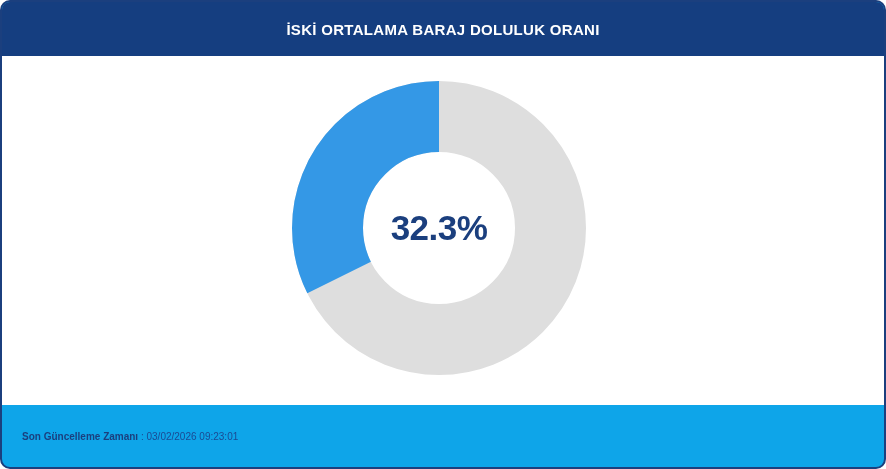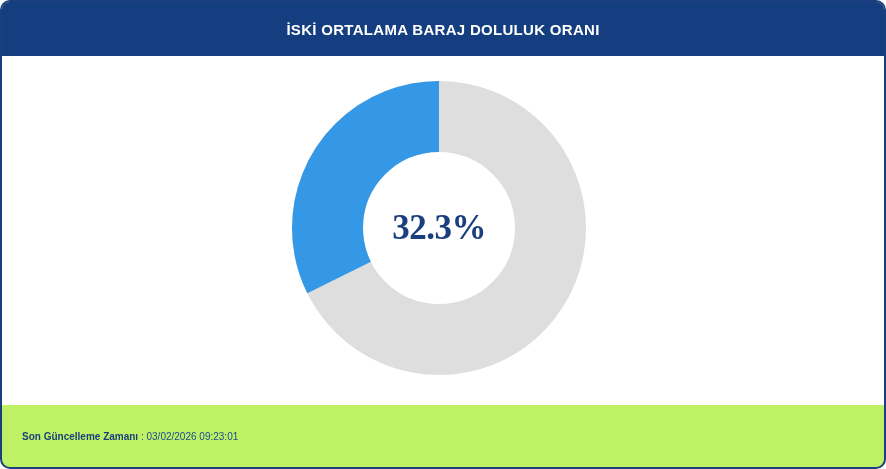--- a/index.html
+++ b/index.html
@@ -16,21 +16,21 @@
 
   .card {
     position: absolute;
     left: 0;
     top: 0;
     width: 886px;
     height: 469px;
     box-sizing: border-box;
     border: 2px solid #1b3f7e;
     border-radius: 10px;
-    background: #bef264;
+    background: #0ea5e9;
     overflow: hidden;
     display: flex;
     flex-direction: column;
   }
 
   .card-header {
     flex: 0 0 auto;
     height: 54px;
     background: #153e80;
     display: flex;
@@ -53,21 +53,20 @@
     background: #ffffff;
   }
 
   .chart-wrap {
     position: absolute;
     left: 0;
     right: 8px;
     top: 24px;
     display: flex;
     justify-content: center;
-    font-family: Liberation Serif, serif;
   }
 
   .donut {
     position: relative;
     width: 296px;
     height: 296px;
   }
 
   .donut svg {
     display: block;

